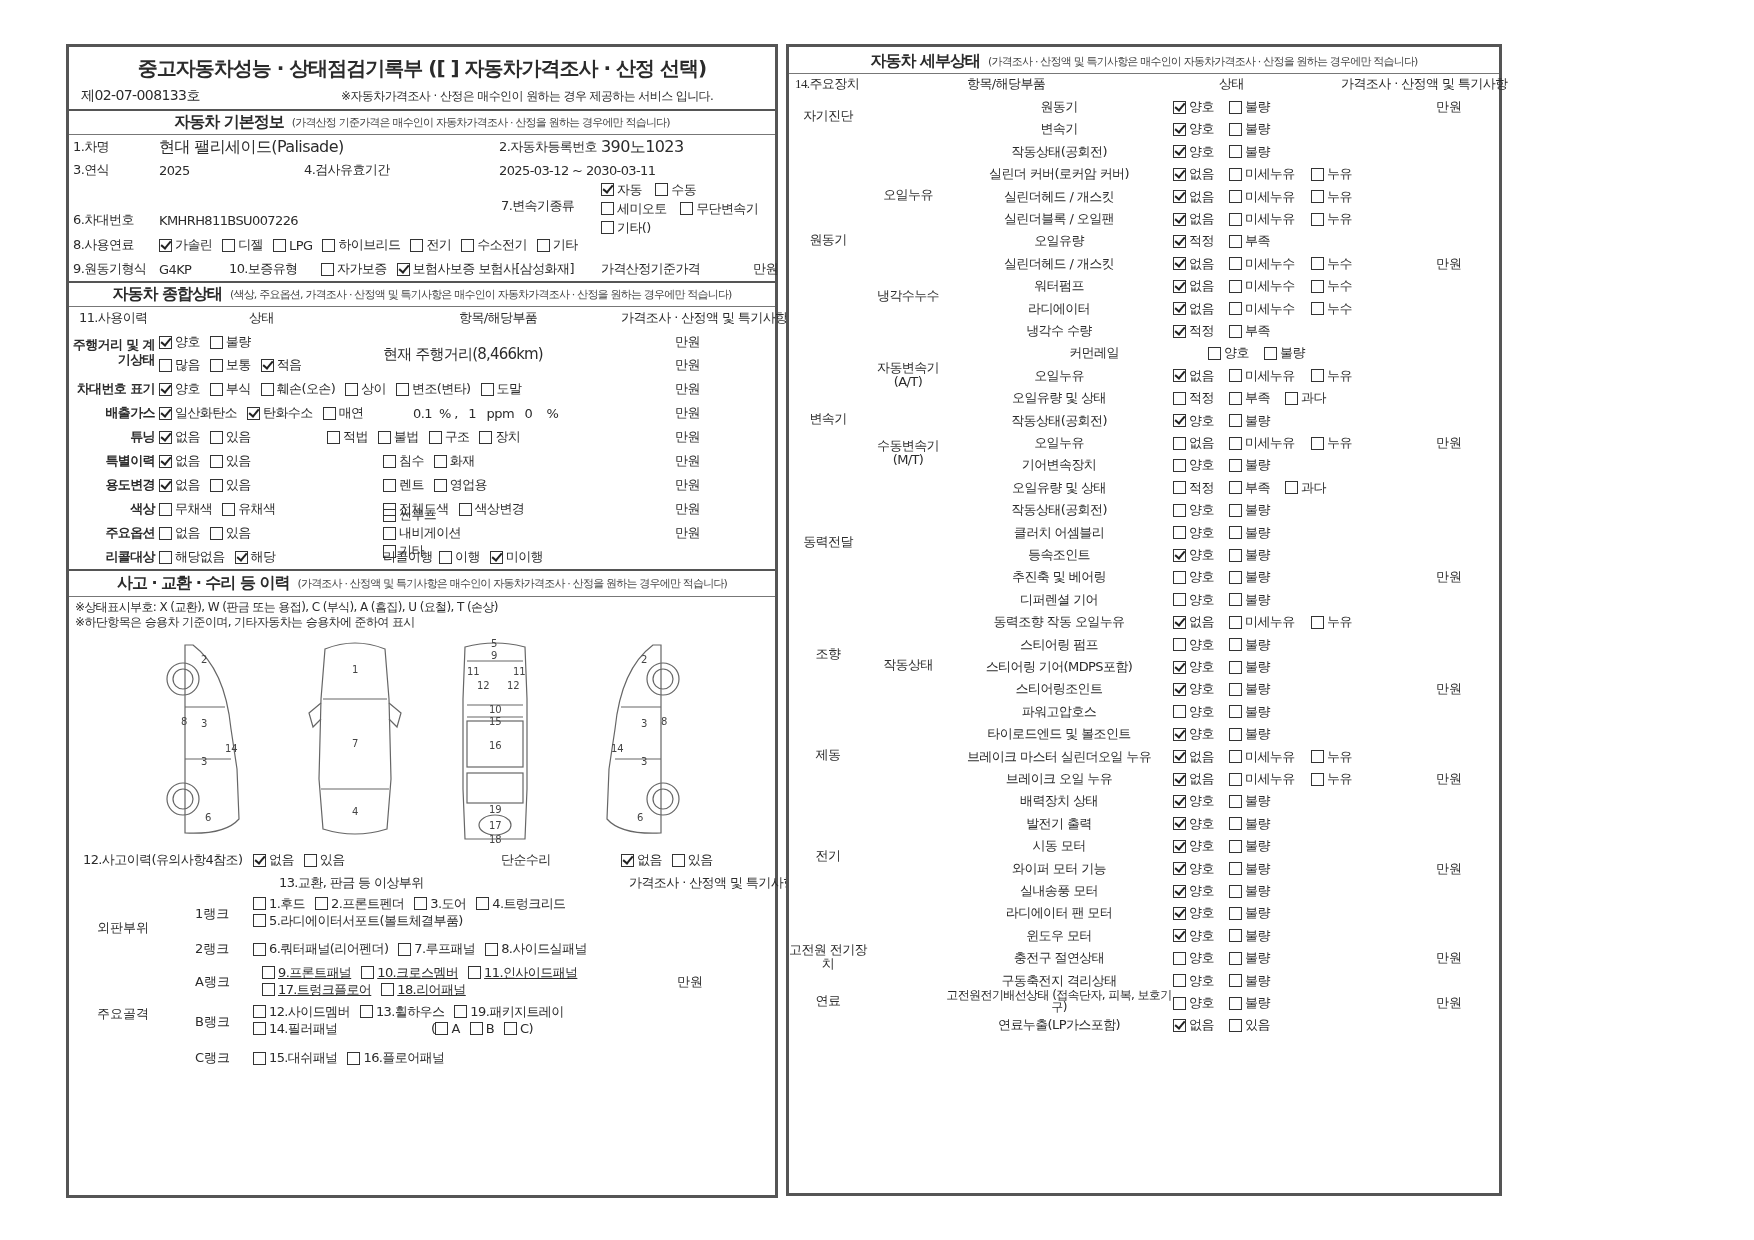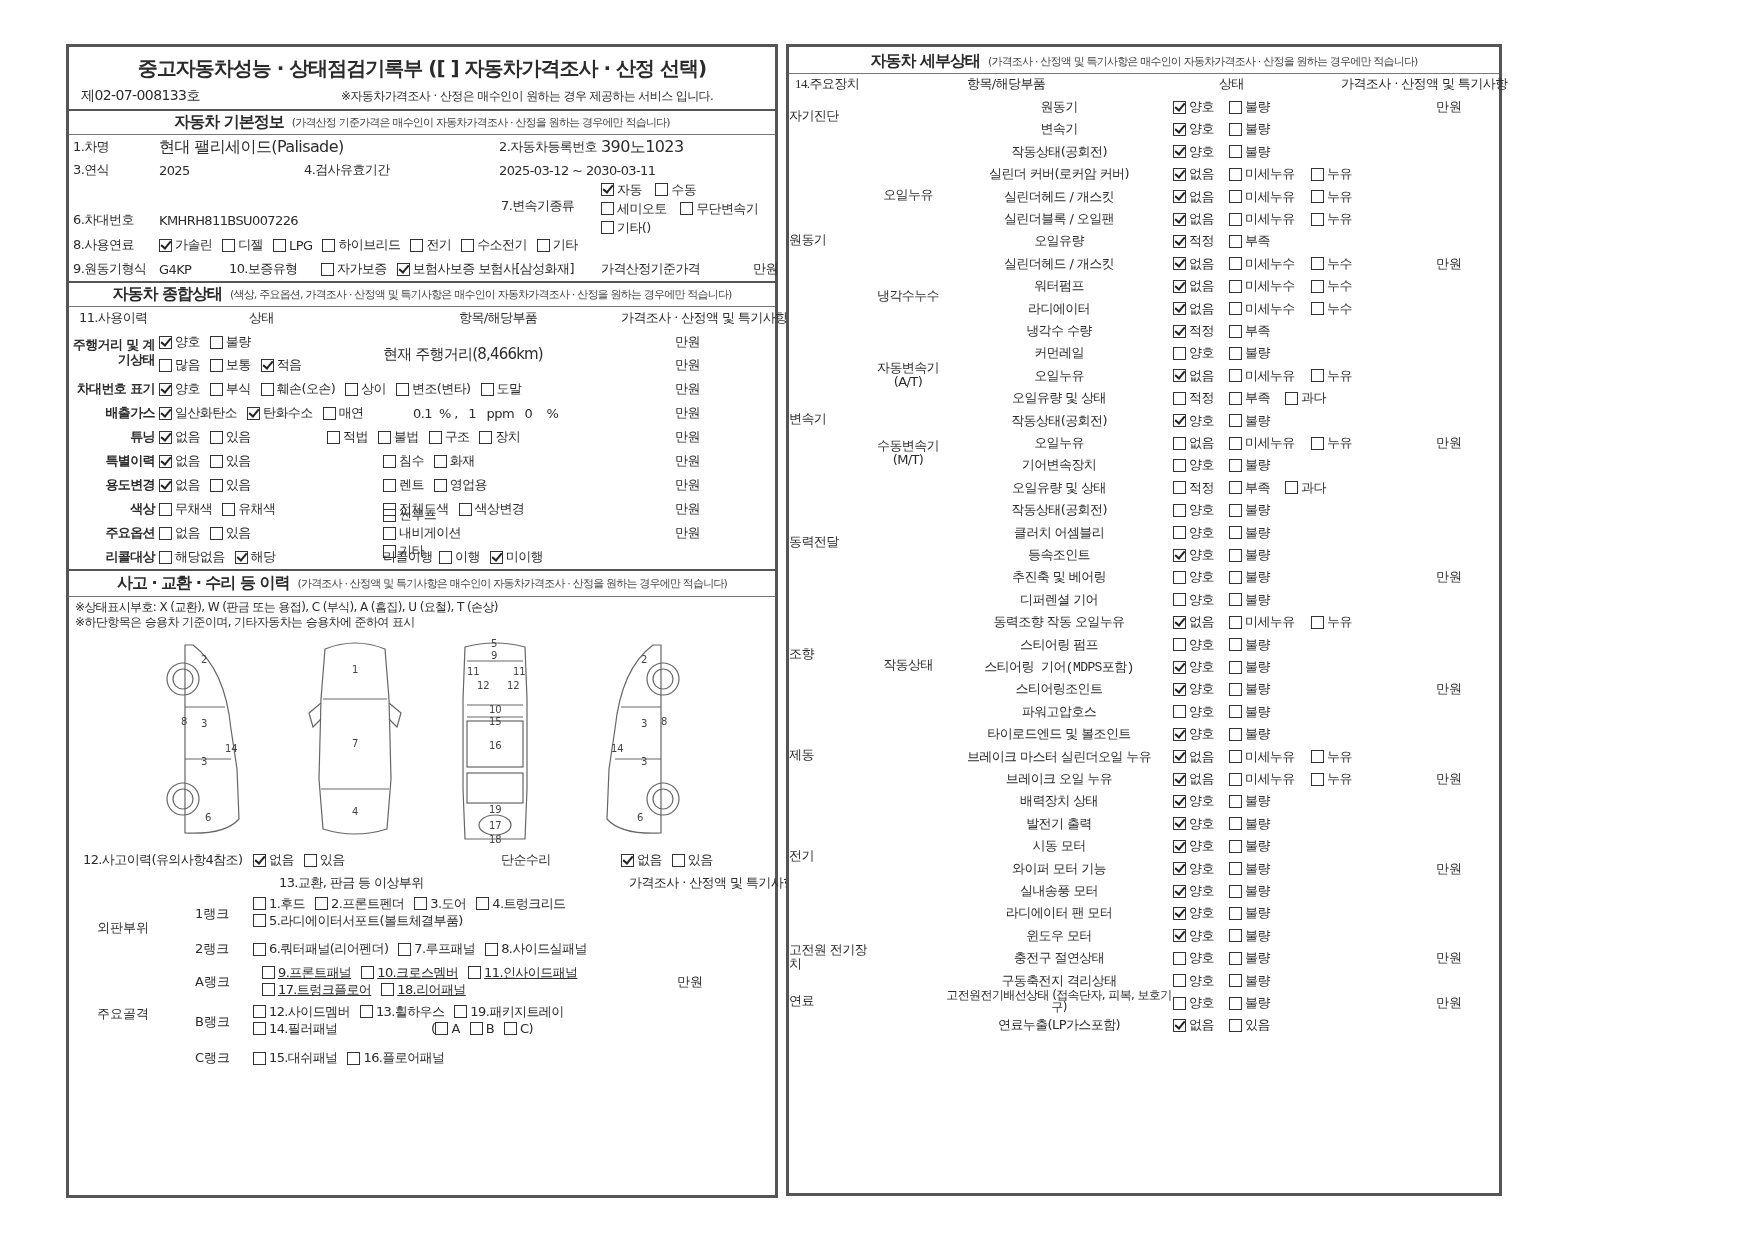--- a/index.html
+++ b/index.html
@@ -26,21 +26,21 @@
   .abs { position: absolute; }
   .center { text-align: right; font-weight: bold; }
   .small { font-size: 12px; }
   .bold { font-weight: bold; }
   .big { font-size: 16px; }
 
   
   .rrow { position: absolute; left: 0; right: 0; height: 22.4px; font-size: 13px; letter-spacing: -0.6px; white-space: nowrap; }
   .rrow .part { position: absolute; left: 150px; width: 240px; text-align: center; top: 3px; }
   .rrow .status { position: absolute; left: 384px; top: 3px; display: flex; }
-  .rgroup { position: absolute; left: 0; width: 78px; font-size: 13px; letter-spacing: -0.6px; }
+  .rgroup { position: absolute; left: 0; width: 78px; text-align: center; font-size: 13px; letter-spacing: -0.6px; }
   .rsub { position: absolute; left: 78px; width: 82px; text-align: center; font-size: 13px; letter-spacing: -0.6px; line-height: 14px; }
   .rprice { position: absolute; left: 610px; width: 100px; text-align: center; font-size: 13px; }
 
   svg.car { position: absolute; }
   svg.car * { fill: none; stroke: #666; stroke-width: 1.2; }
   svg.car text { fill: #444; stroke: none; font-size: 10px; font-family: "DejaVu Sans", sans-serif; }
 </style>
 </head>
 <body>
 
@@ -817,21 +817,21 @@
             <span class="cb" style="min-width: 46px;">
               <span class="box on"></span>
               <span>적정</span>
             </span>
             <span class="cb" style="min-width: 46px;">
               <span class="box"></span>
               <span>부족</span>
             </span>
           </span>
         </div>
-        <div class="rrow" style="top: 246.4px;">
+        <div class="rrow" style="top: 246.4px; margin-left: 35px;">
           <span class="part">커먼레일</span>
           <span class="status">
             <span class="cb" style="min-width: 46px;">
               <span class="box"></span>
               <span>양호</span>
             </span>
             <span class="cb" style="min-width: 46px;">
               <span class="box"></span>
               <span>불량</span>
             </span>
@@ -1019,21 +1019,21 @@
             <span class="cb" style="min-width: 46px;">
               <span class="box"></span>
               <span>양호</span>
             </span>
             <span class="cb" style="min-width: 46px;">
               <span class="box"></span>
               <span>불량</span>
             </span>
           </span>
         </div>
-        <div class="rrow" style="top: 560px; font-family: Liberation Mono, monospace;">
+        <div class="rrow" style="top: 560px;">
           <span class="part">스티어링 기어(MDPS포함)</span>
           <span class="status">
             <span class="cb" style="min-width: 46px;">
               <span class="box on"></span>
               <span>양호</span>
             </span>
             <span class="cb" style="min-width: 46px;">
               <span class="box"></span>
               <span>불량</span>
             </span>

